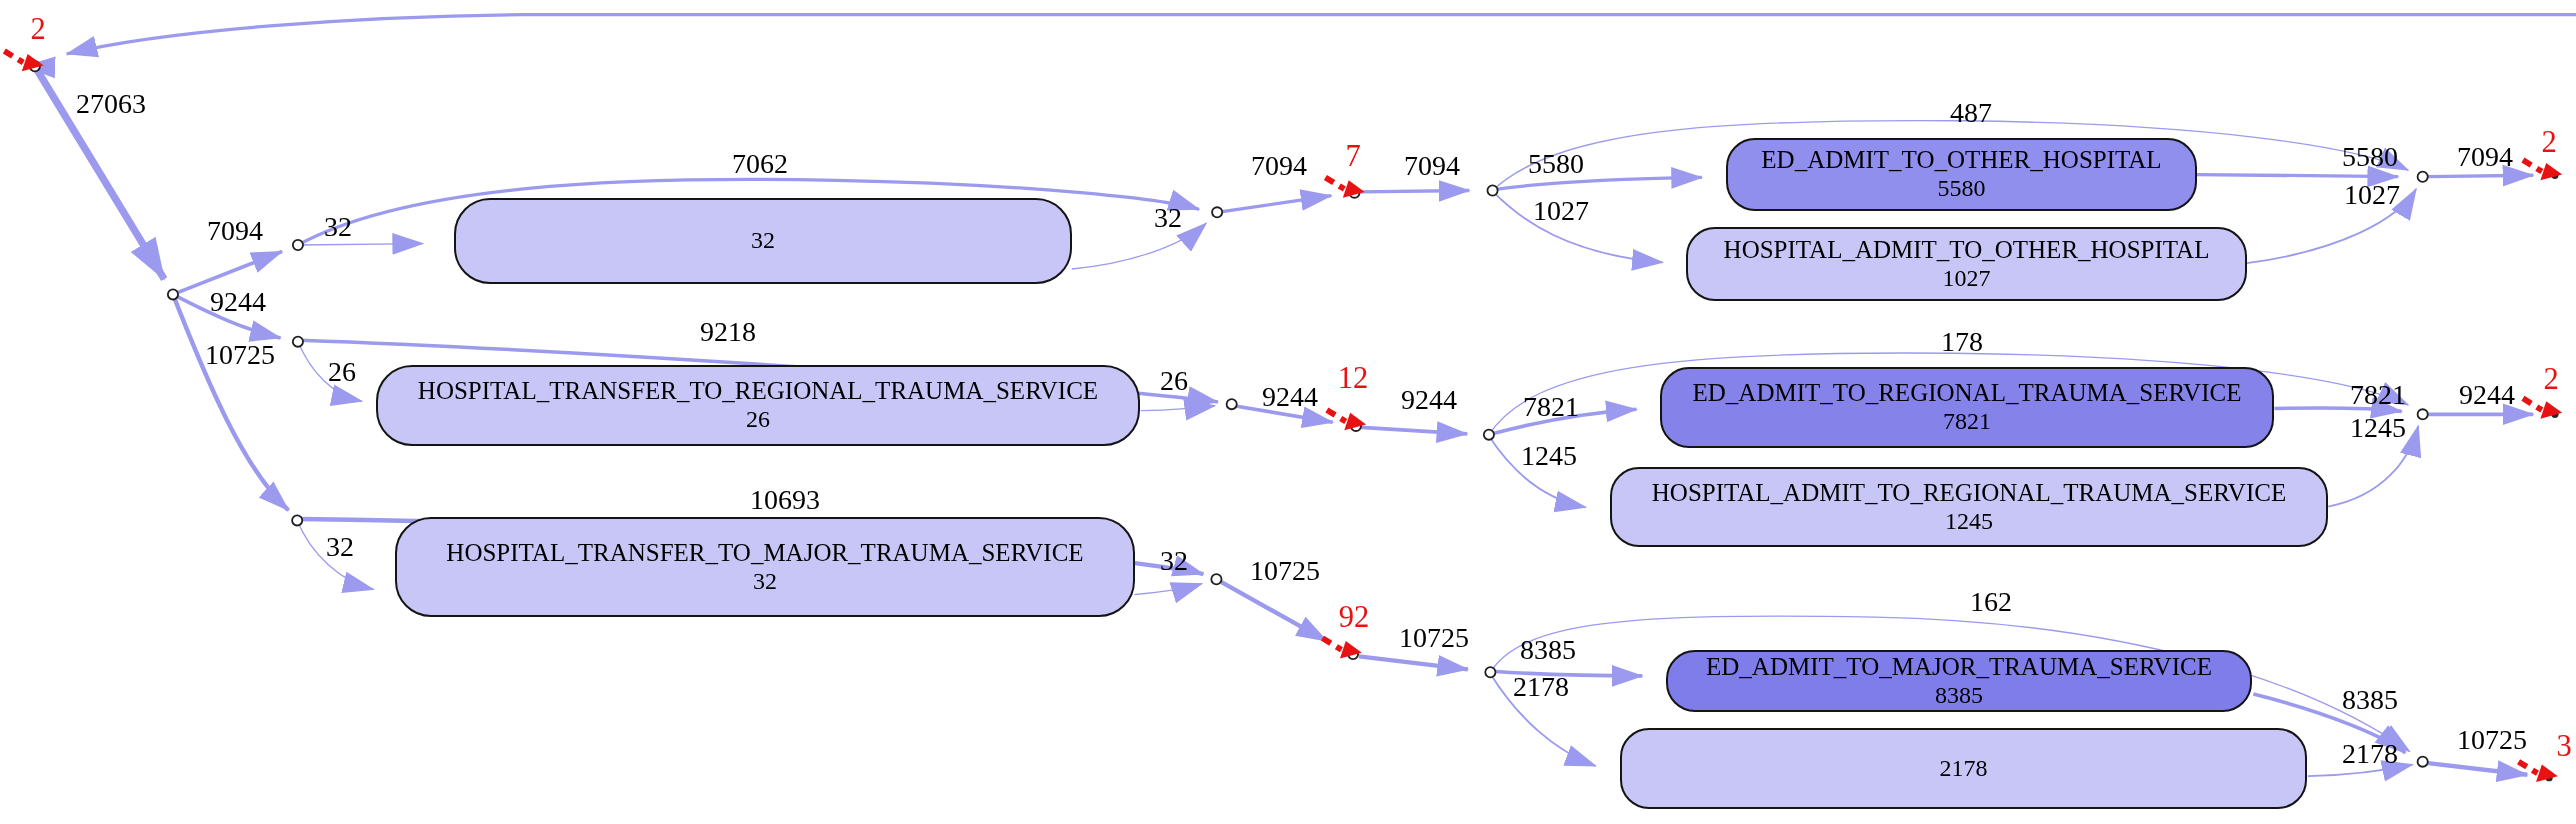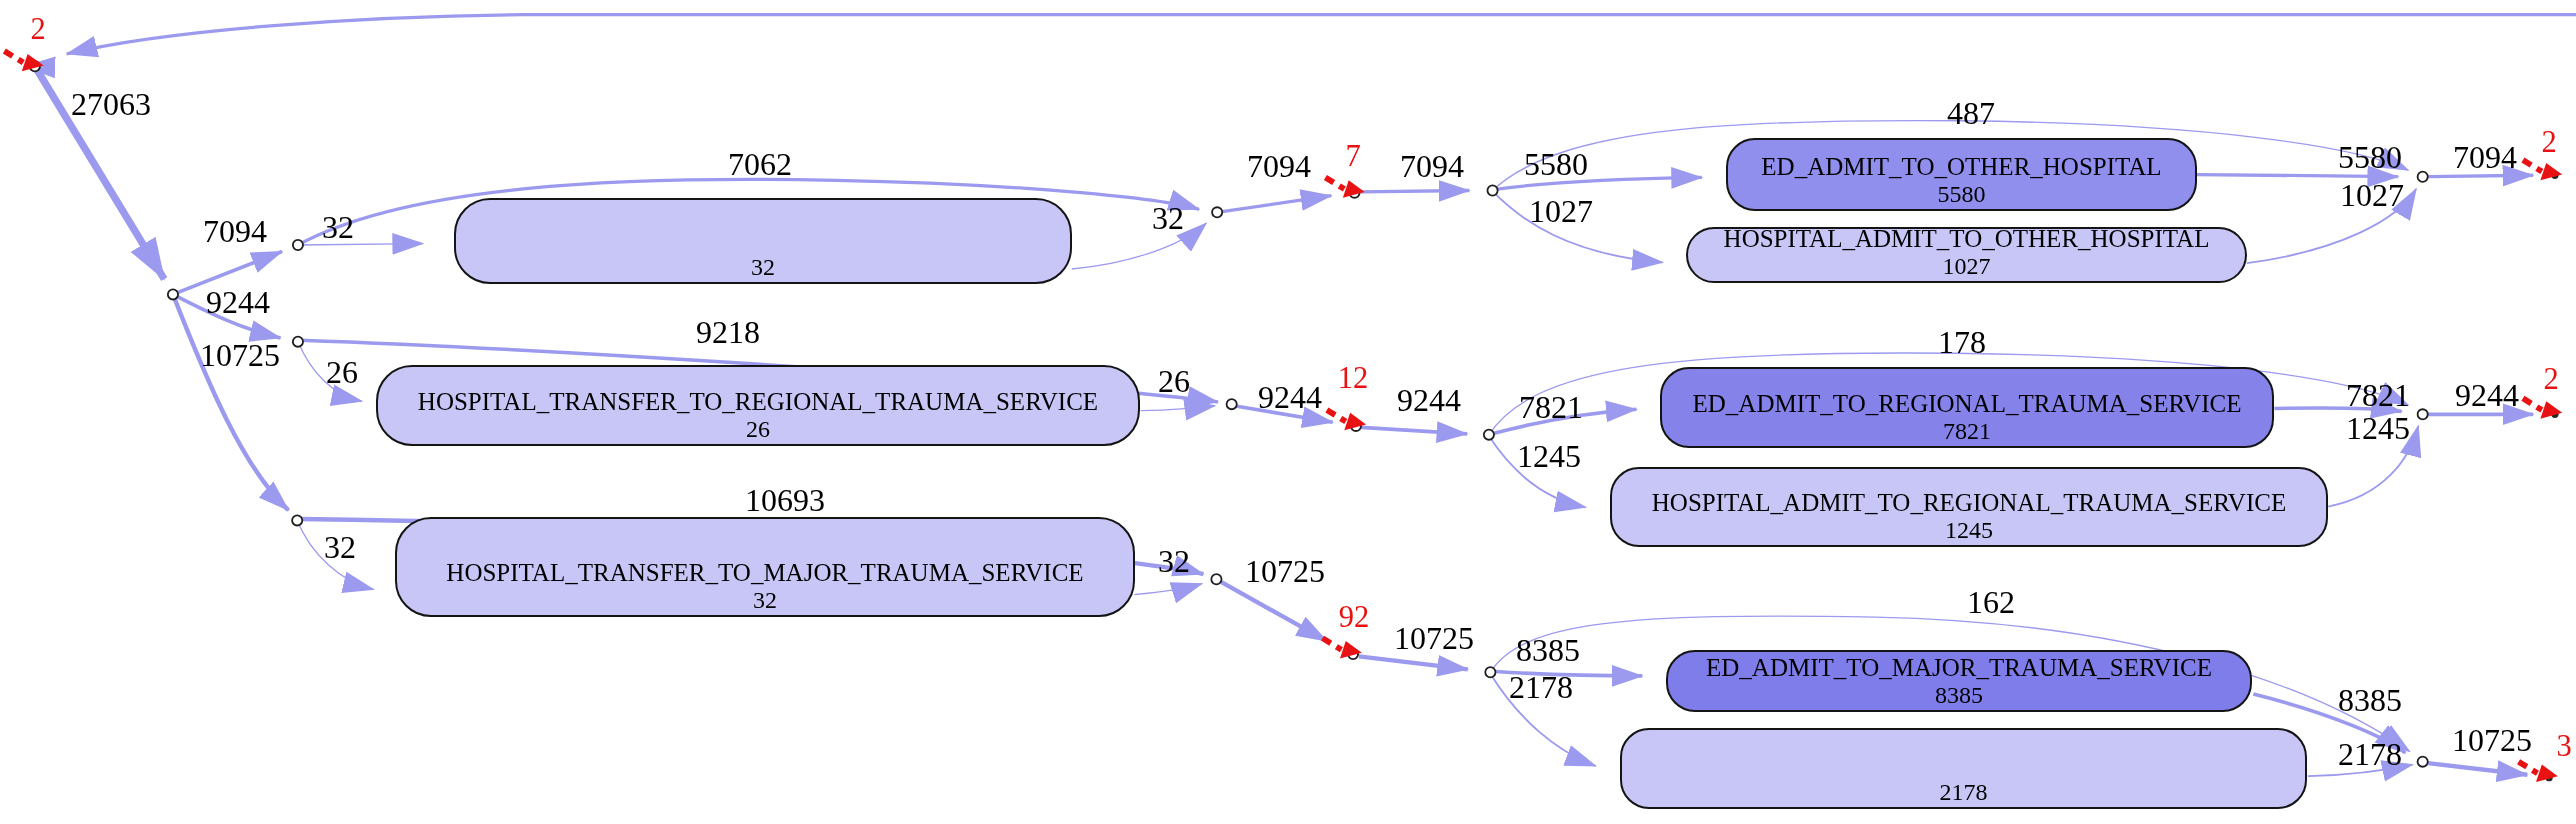--- a/index.html
+++ b/index.html
@@ -4,24 +4,24 @@
 <style>
   html,body{margin:0;padding:0;background:#fff;}
   .stage{position:relative;width:2576px;height:825px;background:#fff;overflow:hidden;
          font-family:"Liberation Serif","DejaVu Serif",serif;}
   svg.wires{position:absolute;left:0;top:0;}
   .edge{stroke:#9b9aee;fill:none;}
   .node{fill:#fff;stroke:#1f1f1f;stroke-width:2.5;}
   .enddot{fill:#2a2a2a;}
   .rdash{stroke:#e81212;stroke-width:8;fill:none;stroke-dasharray:13 9;}
   .rfill{fill:#e81212;}
-  .el{position:absolute;transform:translate(-50%,-50%);font-size:32px;color:#000;white-space:nowrap;}
+  .el{position:absolute;transform:translate(-50%,-50%);font-size:28px;color:#000;white-space:nowrap;}
   .rednum{position:absolute;transform:translate(-50%,-50%);font-size:30.5px;color:#e81212;white-space:nowrap;}
   .box{position:absolute;border:2.2px solid #141414;display:flex;flex-direction:column;
-       align-items:center;justify-content:flex-end;box-sizing:border-box;}
+       align-items:center;justify-content:center;box-sizing:border-box;}
   .rad-big{border-radius:36px;}
   .rad-med{border-radius:29px;}
   .box-light{background:#c7c6f7;}
   .box-dark1{background:#918fee;}
   .box-dark2{background:#8583ea;}
   .box-dark3{background:#7f7dea;}
   .bt{font-size:25px;color:#000;white-space:nowrap;line-height:1.15;}
   .bc{font-size:24px;color:#000;line-height:1.15;}
 </style>
 </head>
@@ -133,21 +133,21 @@
     </g>
   </svg>
 
   <div class="box box-light rad-big" style="left:454px;top:198px;width:618px;height:86px">
     <div class="bc">32</div>
   </div>
   <div class="box box-dark1 rad-med" style="left:1726px;top:138px;width:471px;height:73px">
     <div class="bt">ED_ADMIT_TO_OTHER_HOSPITAL</div>
     <div class="bc">5580</div>
   </div>
-  <div class="box box-light rad-med" style="left:1686px;top:227px;width:561px;height:56px">
+  <div class="box box-light rad-med" style="left:1686px;top:227px;width:561px;height:74px">
     <div class="bt">HOSPITAL_ADMIT_TO_OTHER_HOSPITAL</div>
     <div class="bc">1027</div>
   </div>
 
   <div class="box box-light rad-big" style="left:376px;top:365px;width:764px;height:81px">
     <div class="bt">HOSPITAL_TRANSFER_TO_REGIONAL_TRAUMA_SERVICE</div>
     <div class="bc">26</div>
   </div>
   <div class="box box-dark2 rad-med" style="left:1660px;top:367px;width:614px;height:81px">
     <div class="bt">ED_ADMIT_TO_REGIONAL_TRAUMA_SERVICE</div>

